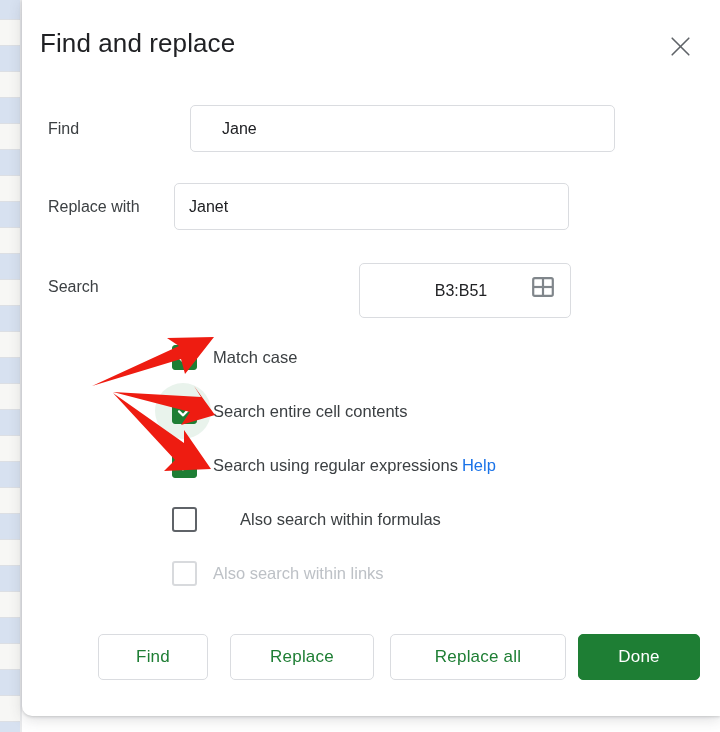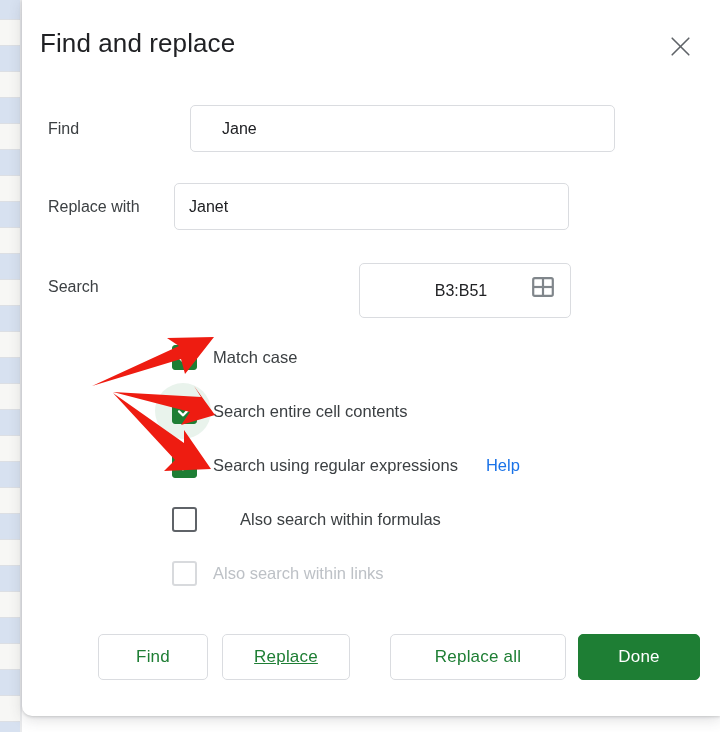--- a/index.html
+++ b/index.html
@@ -227,21 +227,21 @@
   .cb-label {
     margin-left: 16px;
     font-size: 16.5px;
     line-height: 22px;
     color: #3c4043;
     white-space: nowrap;
   }
   .cb-label.muted { color: #bdc1c6; }
 
   .help-link {
-    margin-left: 28px;
+    margin-left: 4px;
     font-size: 16.5px;
     line-height: 22px;
     color: #1a73e8;
     white-space: nowrap;
     cursor: pointer;
   }
 
   
   .btn {
     position: absolute;
@@ -261,21 +261,21 @@
     background: #ffffff;
     border: 1px solid #dadce0;
     color: #1e7e34;
   }
   .btn.filled {
     background: #1e7e34;
     border: 1px solid #1e7e34;
     color: #ffffff;
   }
   #btn-find       { left: 76px;  top: 634px; width: 110px; }
-  #btn-replace    { left: 200px; top: 634px; width: 128px; text-decoration: underline; }
+  #btn-replace    { left: 208px; top: 634px; width: 144px; }
   #btn-replaceall { left: 368px; top: 634px; width: 176px; }
   #btn-done       { left: 556px; top: 634px; width: 122px; }
 
   
   .arrows {
     position: absolute;
     left: 0;
     top: 0;
     width: 720px;
     height: 732px;

